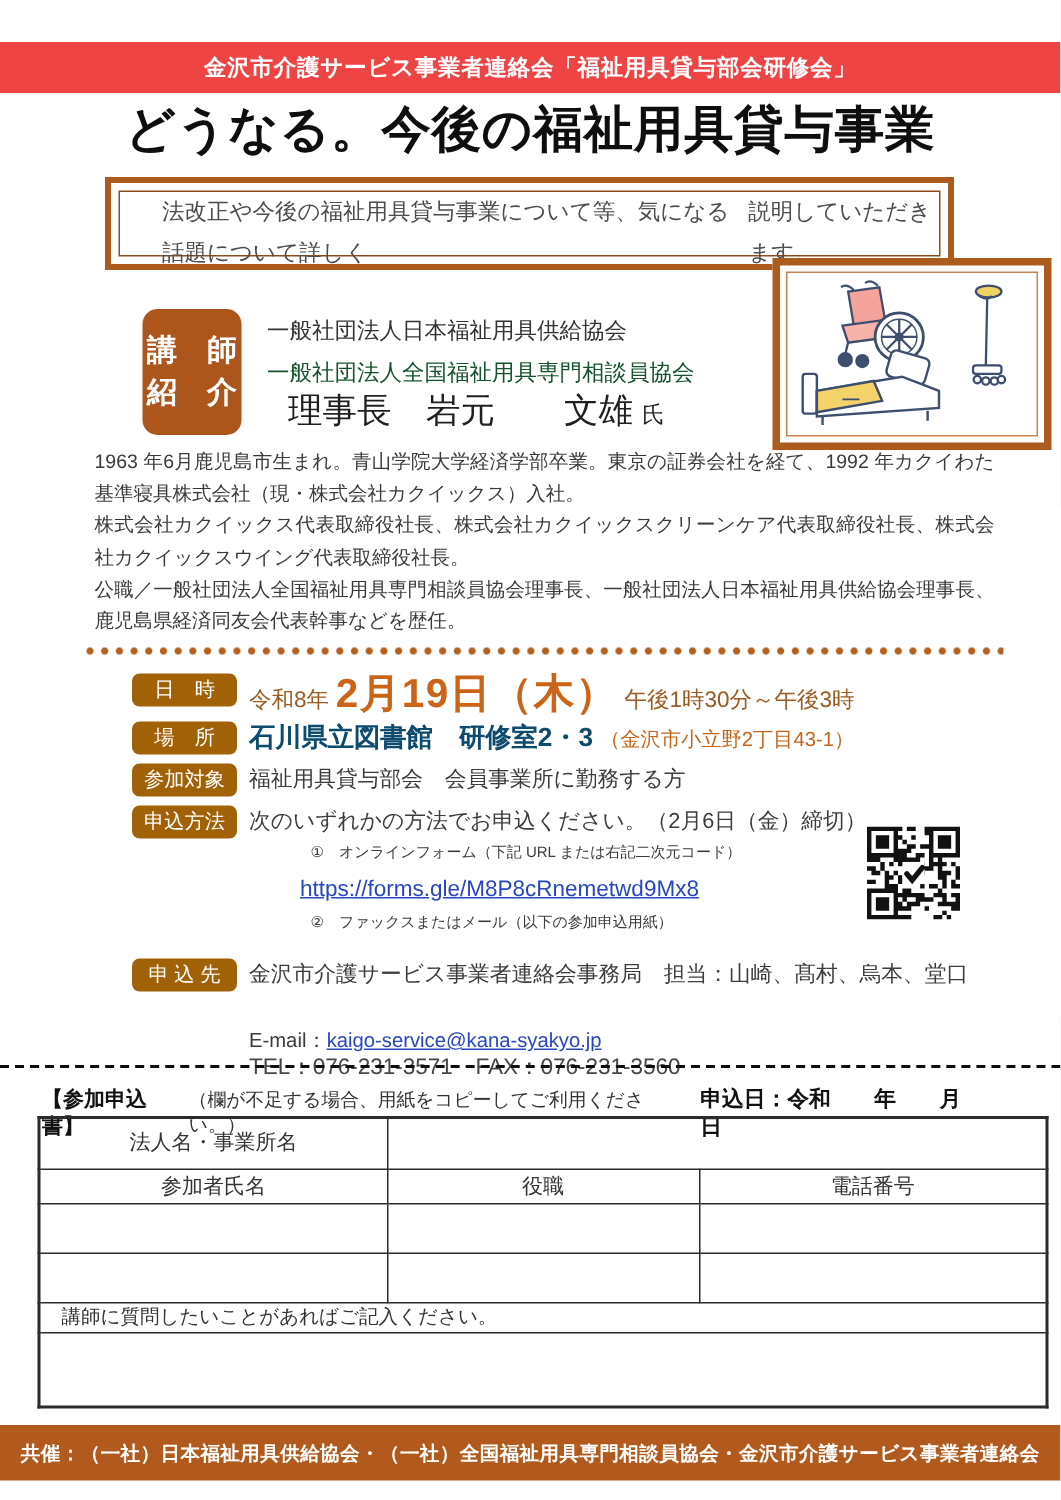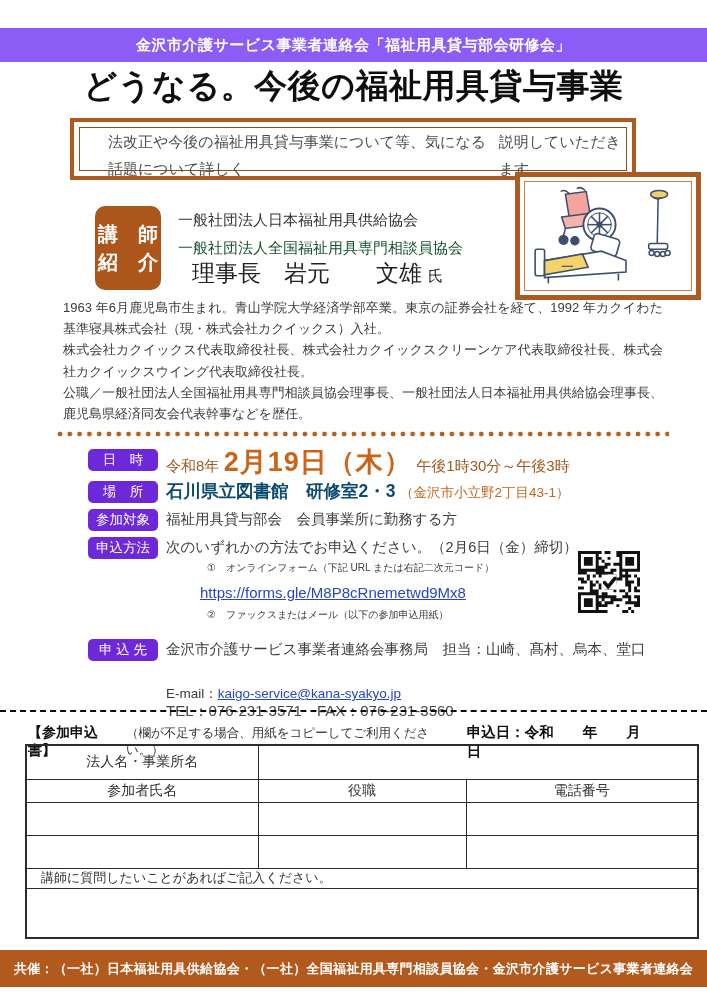--- a/index.html
+++ b/index.html
@@ -1,19 +1,19 @@
 <!DOCTYPE html>
 <html><head>
 <meta charset="utf-8">
 <style>
   * { margin:0; padding:0; box-sizing:border-box; }
   body { background:#e8e8e8; font-family:"Liberation Sans","DejaVu Sans",sans-serif; }
   .page { position:relative; width:707px; height:1000px; background:#ffffff; margin:0 auto; overflow:hidden; }
 
-  .top-bar { position:absolute; left:0; top:28px; width:707px; height:34px; background:#8b5cf6;
+  .top-bar { position:absolute; left:0; top:28px; width:707px; height:34px; background:#ef4444;
              display:flex; align-items:center; justify-content:center; color:#fff;
              font-weight:bold; font-size:15px; letter-spacing:0.5px; }
 
   .main-title { position:absolute; left:0; top:64px; width:707px; text-align:center;
                 font-size:33px; font-weight:800; color:#0e0e0e; letter-spacing:0.5px; }
 
   .intro-box { position:absolute; left:70px; top:118px; width:566px; height:62px;
                border:4px solid #ad5a1f; background:#fff; padding:5px; }
   .intro-inner { width:100%; height:100%; border:1px solid #8f4c1d; display:flex;
                  flex-direction:row; justify-content:center; padding-left:28px;
@@ -33,21 +33,21 @@
   .name-line { position:absolute; left:192px; top:258px; font-size:23px; color:#1f1f1f; }
   .name-line .honorific { font-size:15px; margin-left:6px; }
 
   .bio { position:absolute; left:63px; top:297px; width:600px; font-size:13px;
          color:#3a3a3a; line-height:1.63; text-align:justify; }
 
   .dotted-divider { position:absolute; left:57px; top:431px; width:612px; height:6px;
          background-image:radial-gradient(circle at 3px 3px, #b5601e 2.1px, transparent 2.7px);
          background-size:9.8px 6px; background-repeat:repeat-x; }
 
-  .badge { position:absolute; left:88px; width:70px; height:22px; background:#6d28d9;
+  .badge { position:absolute; left:88px; width:70px; height:22px; background:#a16207;
            border-radius:5px; color:#fff; font-size:13.5px; display:flex;
            align-items:center; justify-content:center; white-space:nowrap; }
   .row-content { position:absolute; left:166px; white-space:nowrap; }
 
   .era, .time-text { font-size:15px; color:#9c5a20; }
   .big-date { font-size:27px; color:#cc6417; font-weight:600; letter-spacing:1px; }
   .venue { font-size:17.5px; font-weight:bold; color:#0c4a6e; }
   .address { font-size:13.5px; color:#c4651a; }
   .detail-text { font-size:14.5px; color:#3c3c3c; }
   .option-line { position:absolute; left:176px; font-size:10px; color:#3c3c3c; white-space:nowrap;margin-left:31px; }

